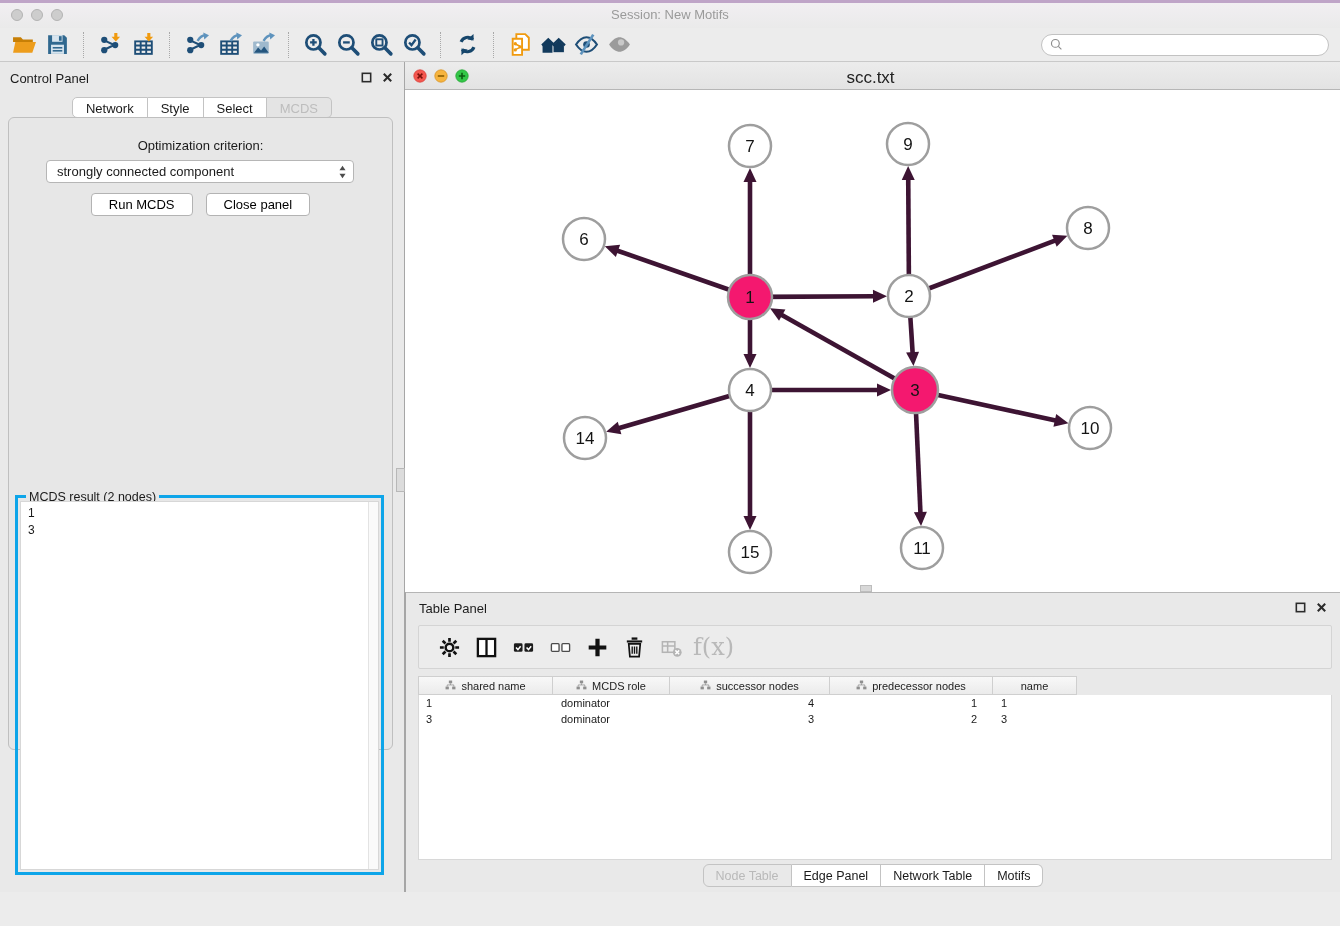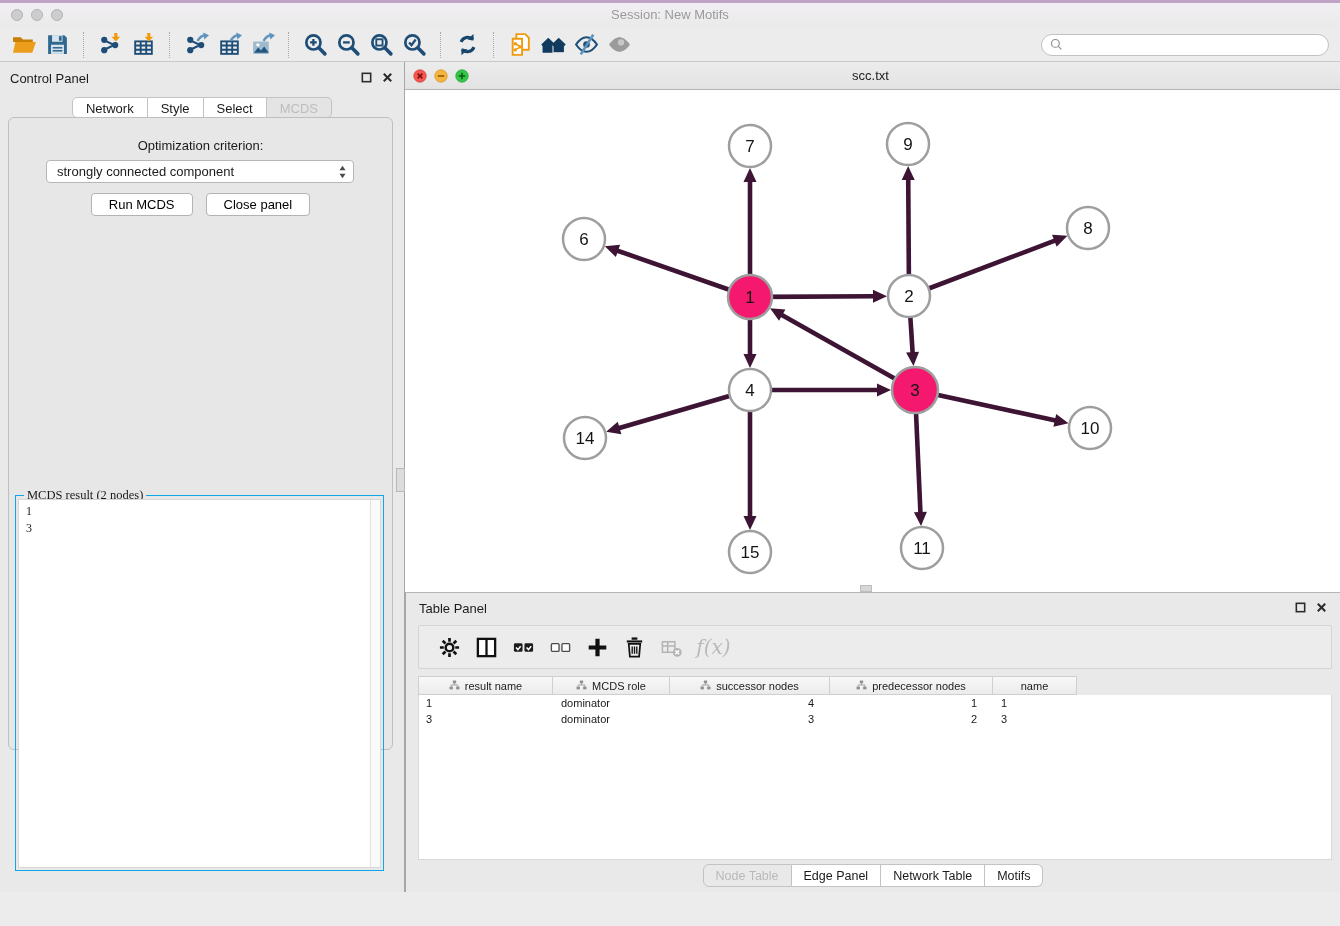--- a/index.html
+++ b/index.html
@@ -40,46 +40,46 @@
   #cp-content{position:absolute;left:8px;right:11px;top:55px;height:633px;background:#e7e7e7;
               border:1px solid #bfbfbf;border-radius:6px;box-sizing:border-box;}
   #opt-label{position:absolute;left:0;right:0;top:20px;text-align:center;font-size:13px;}
   #criterion-select{position:absolute;left:37px;top:42px;width:308px;height:23px;background:#fff;
                     border:1px solid #b6b6b6;border-radius:4px;box-sizing:border-box;display:flex;align-items:center;
                     font-size:13px;padding-left:10px;}
   #criterion-select .stepper{margin-left:auto;margin-right:6px;display:flex;}
   #cp-buttons{position:absolute;left:0;right:0;top:75px;display:flex;justify-content:center;gap:13px;}
   .cp-btn{height:23px;padding:0 17px;background:#fff;border:1px solid #b3b3b3;border-radius:4px;
           font-size:13px;font-family:"Liberation Sans",sans-serif;display:flex;align-items:center;}
-  #result-group{position:absolute;left:6px;right:8px;top:377px;height:374px;border:1px solid #0ea5e9;font-family:Liberation Serif, serif;}
+  #result-group{position:absolute;left:6px;right:8px;top:377px;height:374px;border:3px solid #0ea5e9;}
   #result-legend{position:absolute;left:8px;top:-8px;background:#e7e7e7;padding:0 3px;font-size:12.5px;}
   #result-area{position:absolute;left:2px;right:2px;top:3px;bottom:2px;background:#fff;border:1px solid #d7d7d7;
                font-size:12px;line-height:17px;padding:3px 0 0 7px;box-sizing:border-box;}
   #result-scroll{position:absolute;right:0;top:0;bottom:0;width:9px;background:#fafafa;border-left:1px solid #e3e3e3;}
   
   #network-window{position:absolute;left:405px;top:62px;width:935px;height:530px;}
   #nw-titlebar{position:absolute;left:0;top:0;right:0;height:28px;background:linear-gradient(#ececec,#e3e3e3);
                border-bottom:1px solid #b6b6b6;box-sizing:border-box;}
   .traffic{position:absolute;left:8px;top:7px;display:flex;gap:7px;}
   .traffic svg{width:14px;height:14px;}
-  #nw-title{position:absolute;left:0;right:4px;top:6px;text-align:center;font-size:13px;color:#222;}
+  #nw-title{position:absolute;left:0;right:4px;top:6px;text-align:center;font-size:17px;color:#222;}
   #nw-canvas{position:absolute;left:0;top:28px;width:935px;height:502px;background:#fff;}
   #graph-svg text{font-family:"Liberation Sans",sans-serif;}
   
   .vsplit-handle{position:absolute;left:396px;top:468px;width:9px;height:24px;background:#dcdcdc;border:1px solid #b8b8b8;box-sizing:border-box;}
   .hsplit-handle{position:absolute;left:860px;top:585px;width:12px;height:7px;background:#d8d8d8;border:1px solid #bdbdbd;box-sizing:border-box;}
   
   #table-panel{position:absolute;left:405px;top:592px;width:935px;height:300px;background:#e9e9e9;
                border-top:1px solid #b5b5b5;border-left:1px solid #a6a6a6;box-sizing:border-box;}
   #table-panel .panel-title{position:absolute;left:13px;top:8px;}
   #tp-toolbar{position:absolute;left:12px;right:8px;top:32px;height:44px;background:#ececec;
               border:1px solid #d4d4d4;border-radius:2px;display:flex;align-items:center;padding-left:12px;box-sizing:border-box;}
   .tp-btn{width:37px;height:30px;display:flex;align-items:center;justify-content:center;}
   .tp-btn svg{width:23px;height:23px;}
-  .fx{font-family:"DejaVu Serif",serif;font-style:italic;font-size:20px;color:#b9b9b9;margin-left:10px;}
+  .fx{font-family:"DejaVu Serif",serif;font-size:24px;color:#b9b9b9;margin-left:10px;}
   #tp-header{position:absolute;left:12px;top:83px;height:19px;display:flex;}
   .th-cell{height:19px;box-sizing:border-box;background:linear-gradient(#f8f8f8,#ebebeb);
            border:1px solid #cfcfcf;border-left:none;display:flex;align-items:center;justify-content:center;
            font-size:11px;color:#222;gap:5px;}
   .th-cell:first-child{border-left:1px solid #cfcfcf;}
   .th-cell svg{width:11px;height:11px;}
   #tp-body{position:absolute;left:12px;right:8px;top:102px;bottom:32px;background:#fff;
            border:1px solid #d8d8d8;border-top:none;box-sizing:border-box;}
   .t-row{display:flex;height:16px;line-height:16px;font-size:11px;}
   .t-cell{box-sizing:border-box;padding:0 7px;white-space:nowrap;overflow:hidden;}
@@ -452,21 +452,21 @@
     <div id="tp-header">
         <div class="th-cell" style="width: 135px;">
           <svg viewBox="0 0 20 20">
             <g fill="#8f8f8f">
               <rect x="7" y="1" width="6" height="5"></rect>
               <rect x="1" y="12" width="6" height="5"></rect>
               <rect x="13" y="12" width="6" height="5"></rect>
             </g>
             <path d="M10 6v3M4 12V9h12v3" stroke="#8f8f8f" stroke-width="1.4" fill="none"></path>
           </svg>
-          <span>result name</span>
+          <span>shared name</span>
         </div>
         <div class="th-cell" style="width: 117px;">
           <svg viewBox="0 0 20 20">
             <g fill="#8f8f8f">
               <rect x="7" y="1" width="6" height="5"></rect>
               <rect x="1" y="12" width="6" height="5"></rect>
               <rect x="13" y="12" width="6" height="5"></rect>
             </g>
             <path d="M10 6v3M4 12V9h12v3" stroke="#8f8f8f" stroke-width="1.4" fill="none"></path>
           </svg>

